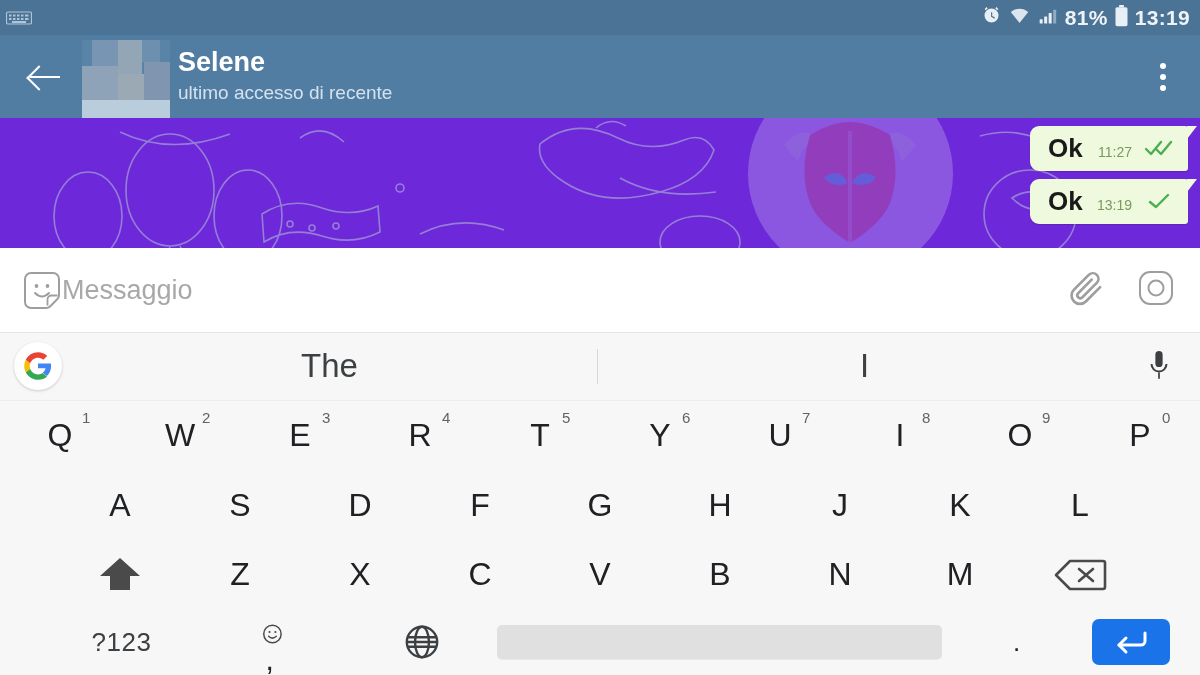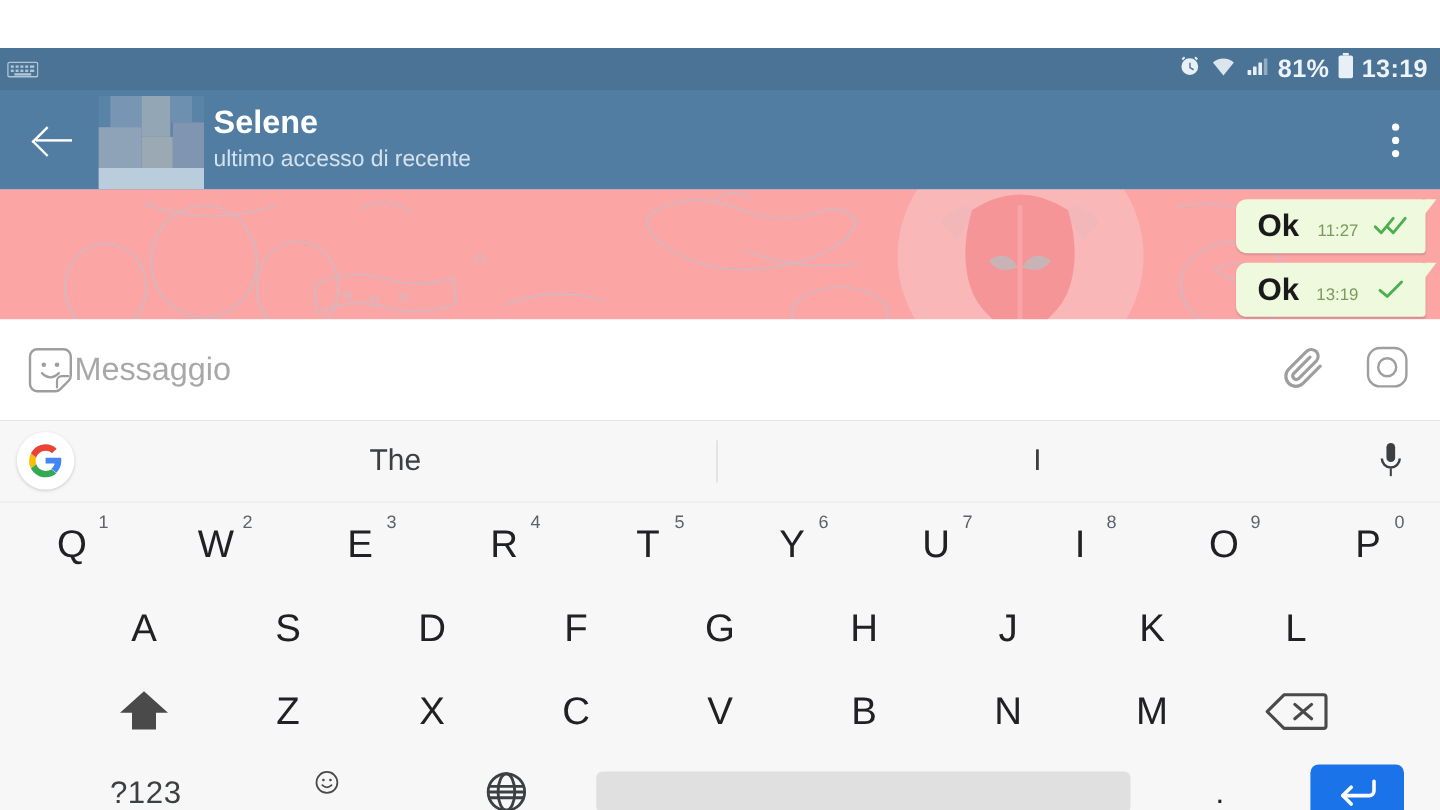--- a/index.html
+++ b/index.html
@@ -7,21 +7,21 @@
     width: 1200px; height: 675px;
     font-family: "Liberation Sans", sans-serif;
     overflow: hidden; background: #fff;
   }
   #app { position: relative; width: 1200px; height: 675px; }
 
   
   .statusbar {
     height: 35px; background: #4a7396;
     display: flex; align-items: center; justify-content: space-between;
-    padding: 0 10px 0 6px; color: #fff; margin-top: 40px;
+    padding: 0 10px 0 6px; color: #fff;
   }
   .sb-left { display: flex; align-items: center; gap: 6px; }
   .sb-right { display: flex; align-items: center; gap: 6px; }
   .sb-text { font-size: 21px; font-weight: bold; letter-spacing: .3px; color: #eef3f7; }
   .kbd-ico { width: 26px; height: 16px; position: relative; opacity: .85; }
 
   
   .appbar {
     height: 83px; background: #527da3;
     display: flex; align-items: center; padding: 0 16px 0 24px;
@@ -47,22 +47,22 @@
   .chat-sub { font-size: 19px; color: #d4e2ee; line-height: 1.3; margin-top: 3px; }
   .overflow {
     position: absolute; right: 20px; top: 50%; transform: translateY(-50%);
     width: 34px; height: 40px; display: flex; flex-direction: column;
     align-items: center; justify-content: center; gap: 5px; cursor: pointer;
   }
   .overflow i { width: 6px; height: 6px; border-radius: 50%; background: #fff; display: block; }
 
   
   .chat {
-    position: relative; height: 108px; overflow: hidden;
-    background: #fca5a5;
+    position: relative; height: 130px; overflow: hidden;
+    background: #6d28d9;
   }
   .doodles { position: absolute; inset: 0; opacity: .55; }
   .doodles svg { width: 100%; height: 100%; display: block; }
   .watermark {
     position: absolute; left: 748px; top: -47px; width: 205px; height: 205px;
     opacity: .30;
   }
   .watermark .wcircle {
     position: absolute; inset: 0; border-radius: 50%; background: #f3f6f9; opacity: .75;
   }
@@ -104,21 +104,21 @@
     height: 68px; display: flex; align-items: center;
     border-bottom: 1px solid #ececec; padding: 0 14px 0 14px;
   }
   .glogo {
     width: 48px; height: 48px; border-radius: 50%; background: #fff;
     box-shadow: 0 1px 3px rgba(0,0,0,.18); display: flex;
     align-items: center; justify-content: center; flex: 0 0 48px; cursor: pointer;
   }
   .suggestions { flex: 1 1 auto; display: flex; align-items: center; height: 100%; }
   .sugg {
-    flex: 1 1 0; text-align: center; font-size: 25px; color: #3c4043;
+    flex: 1 1 0; text-align: center; font-size: 33px; color: #3c4043;
     position: relative; height: 100%; display: flex; align-items: center;
     justify-content: center; cursor: pointer;
   }
   .sugg + .sugg:before {
     content: ""; position: absolute; left: 0; top: 16px; bottom: 16px;
     width: 1px; background: #d7d7d7;
   }
   .micbtn { width: 54px; flex: 0 0 54px; display: flex; justify-content: center; cursor: pointer; }
 
   .krow { display: flex; align-items: center; justify-content: center; }

